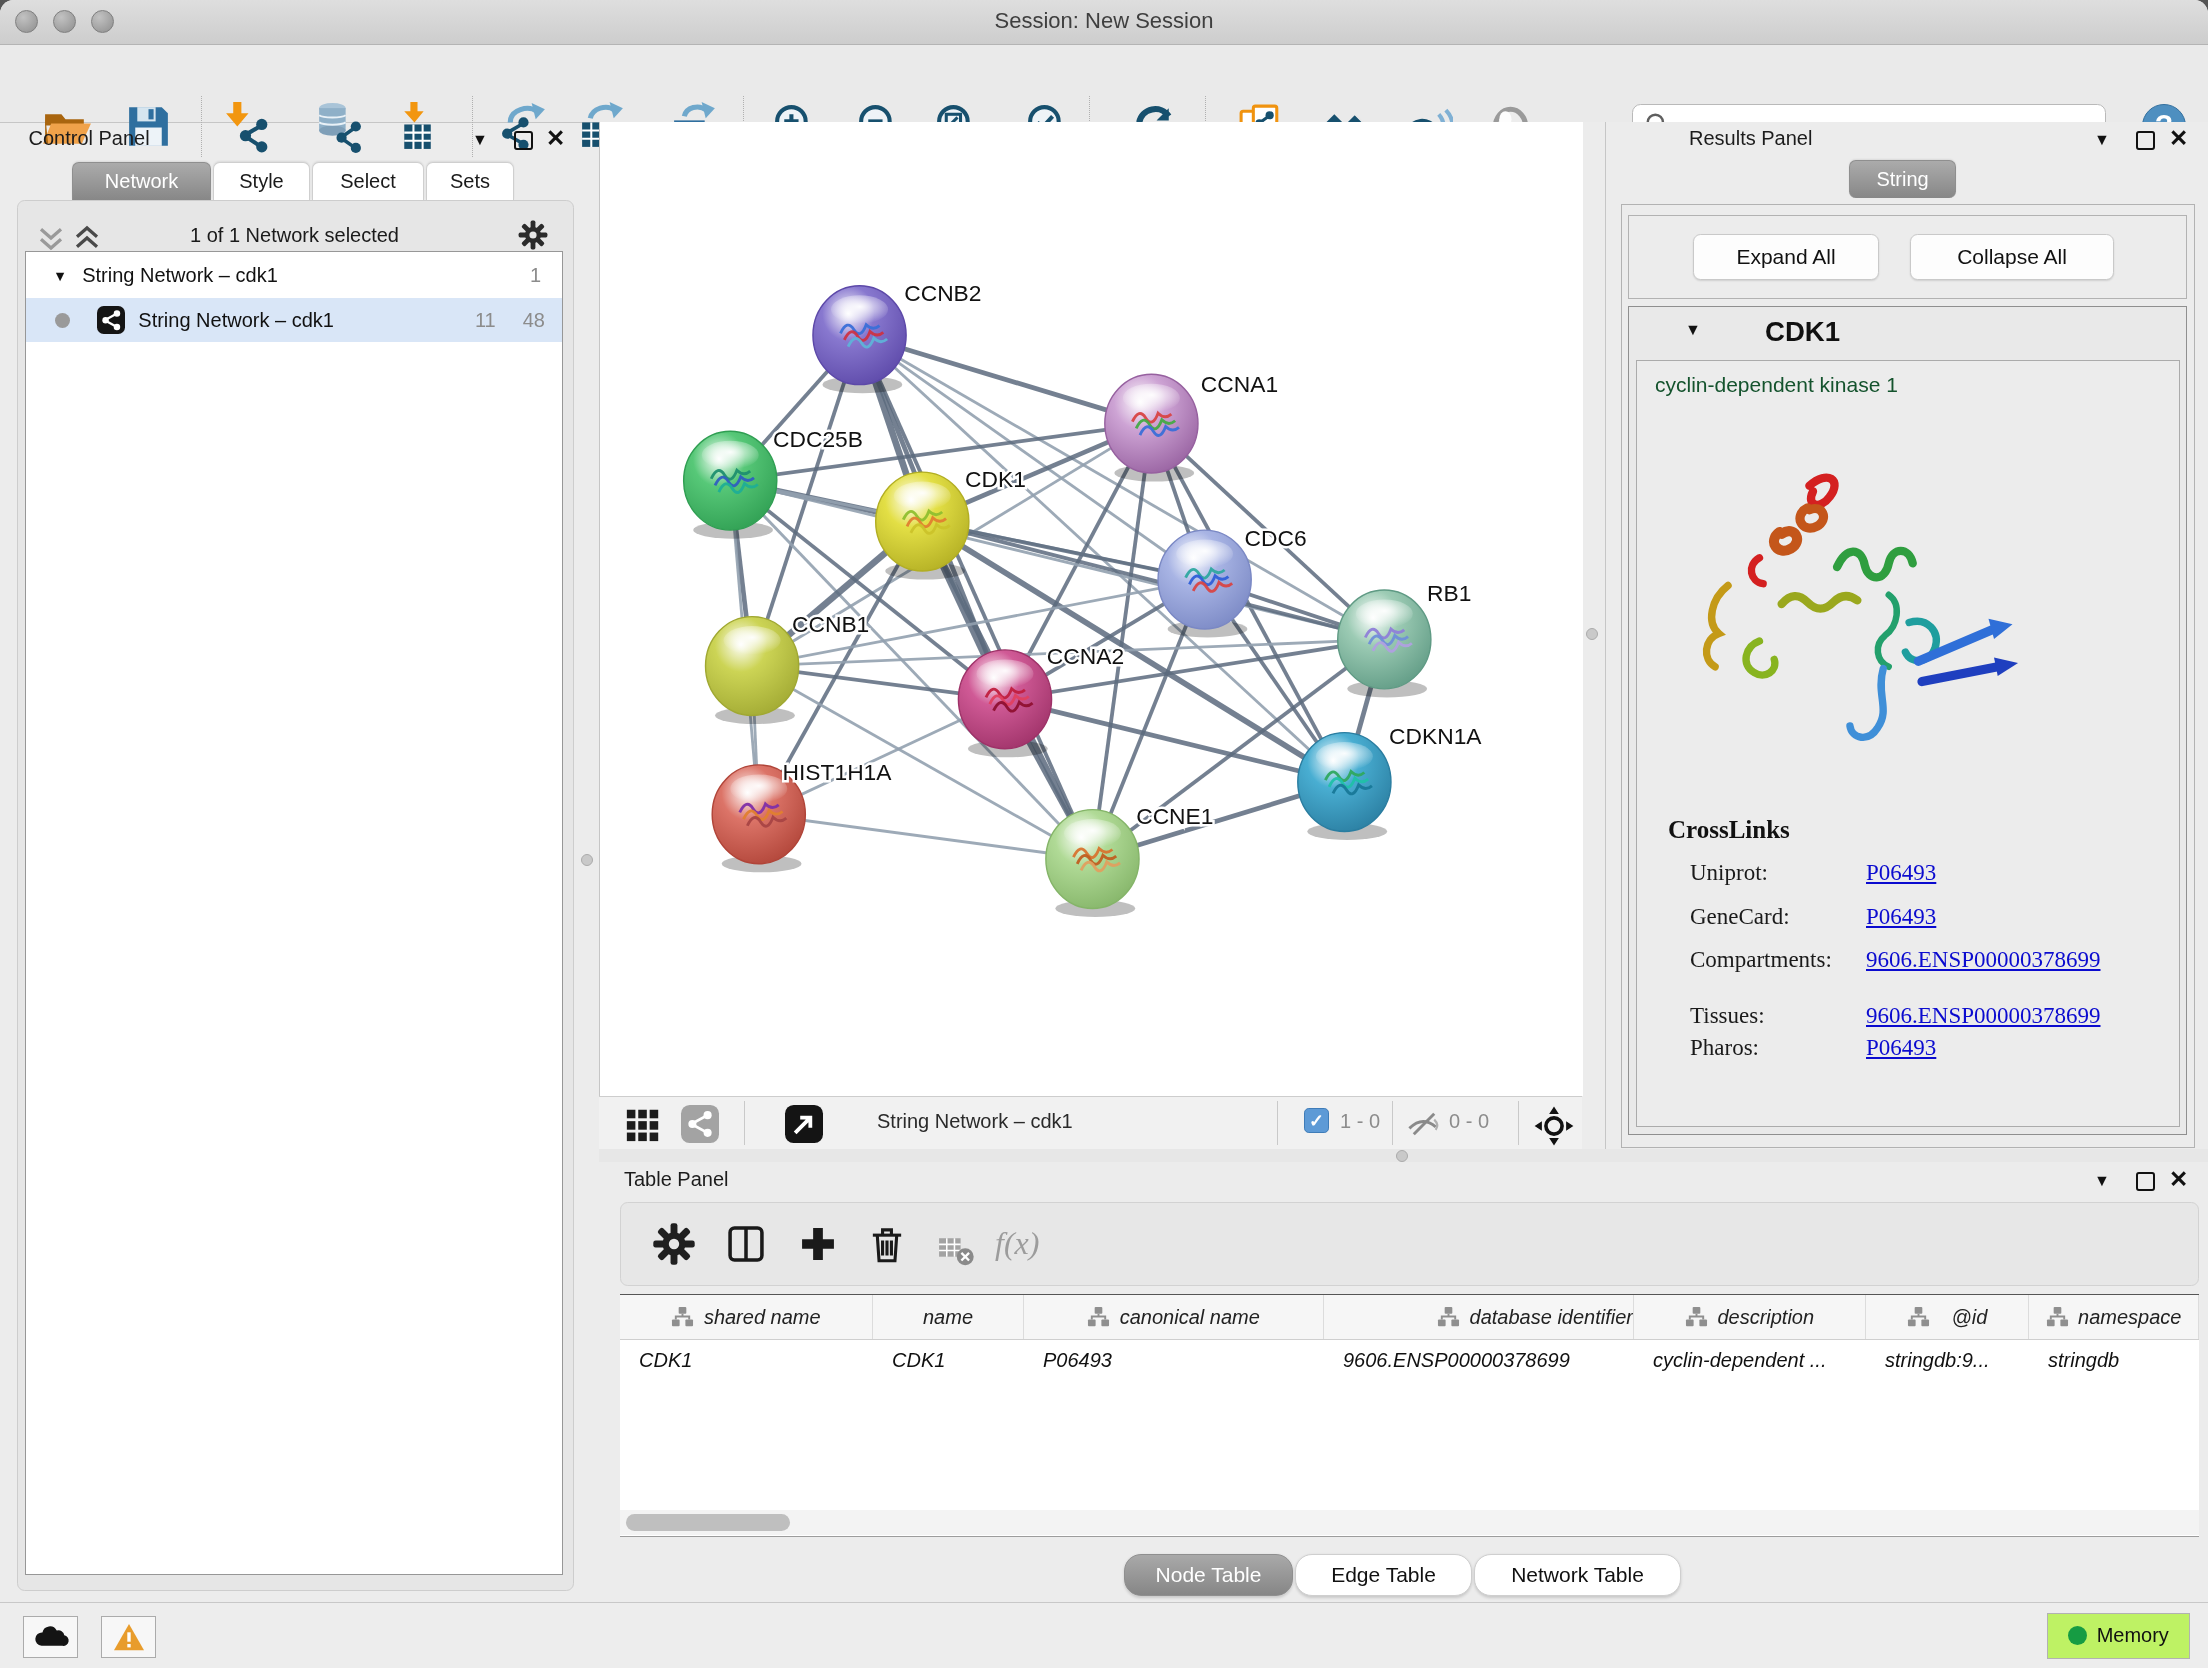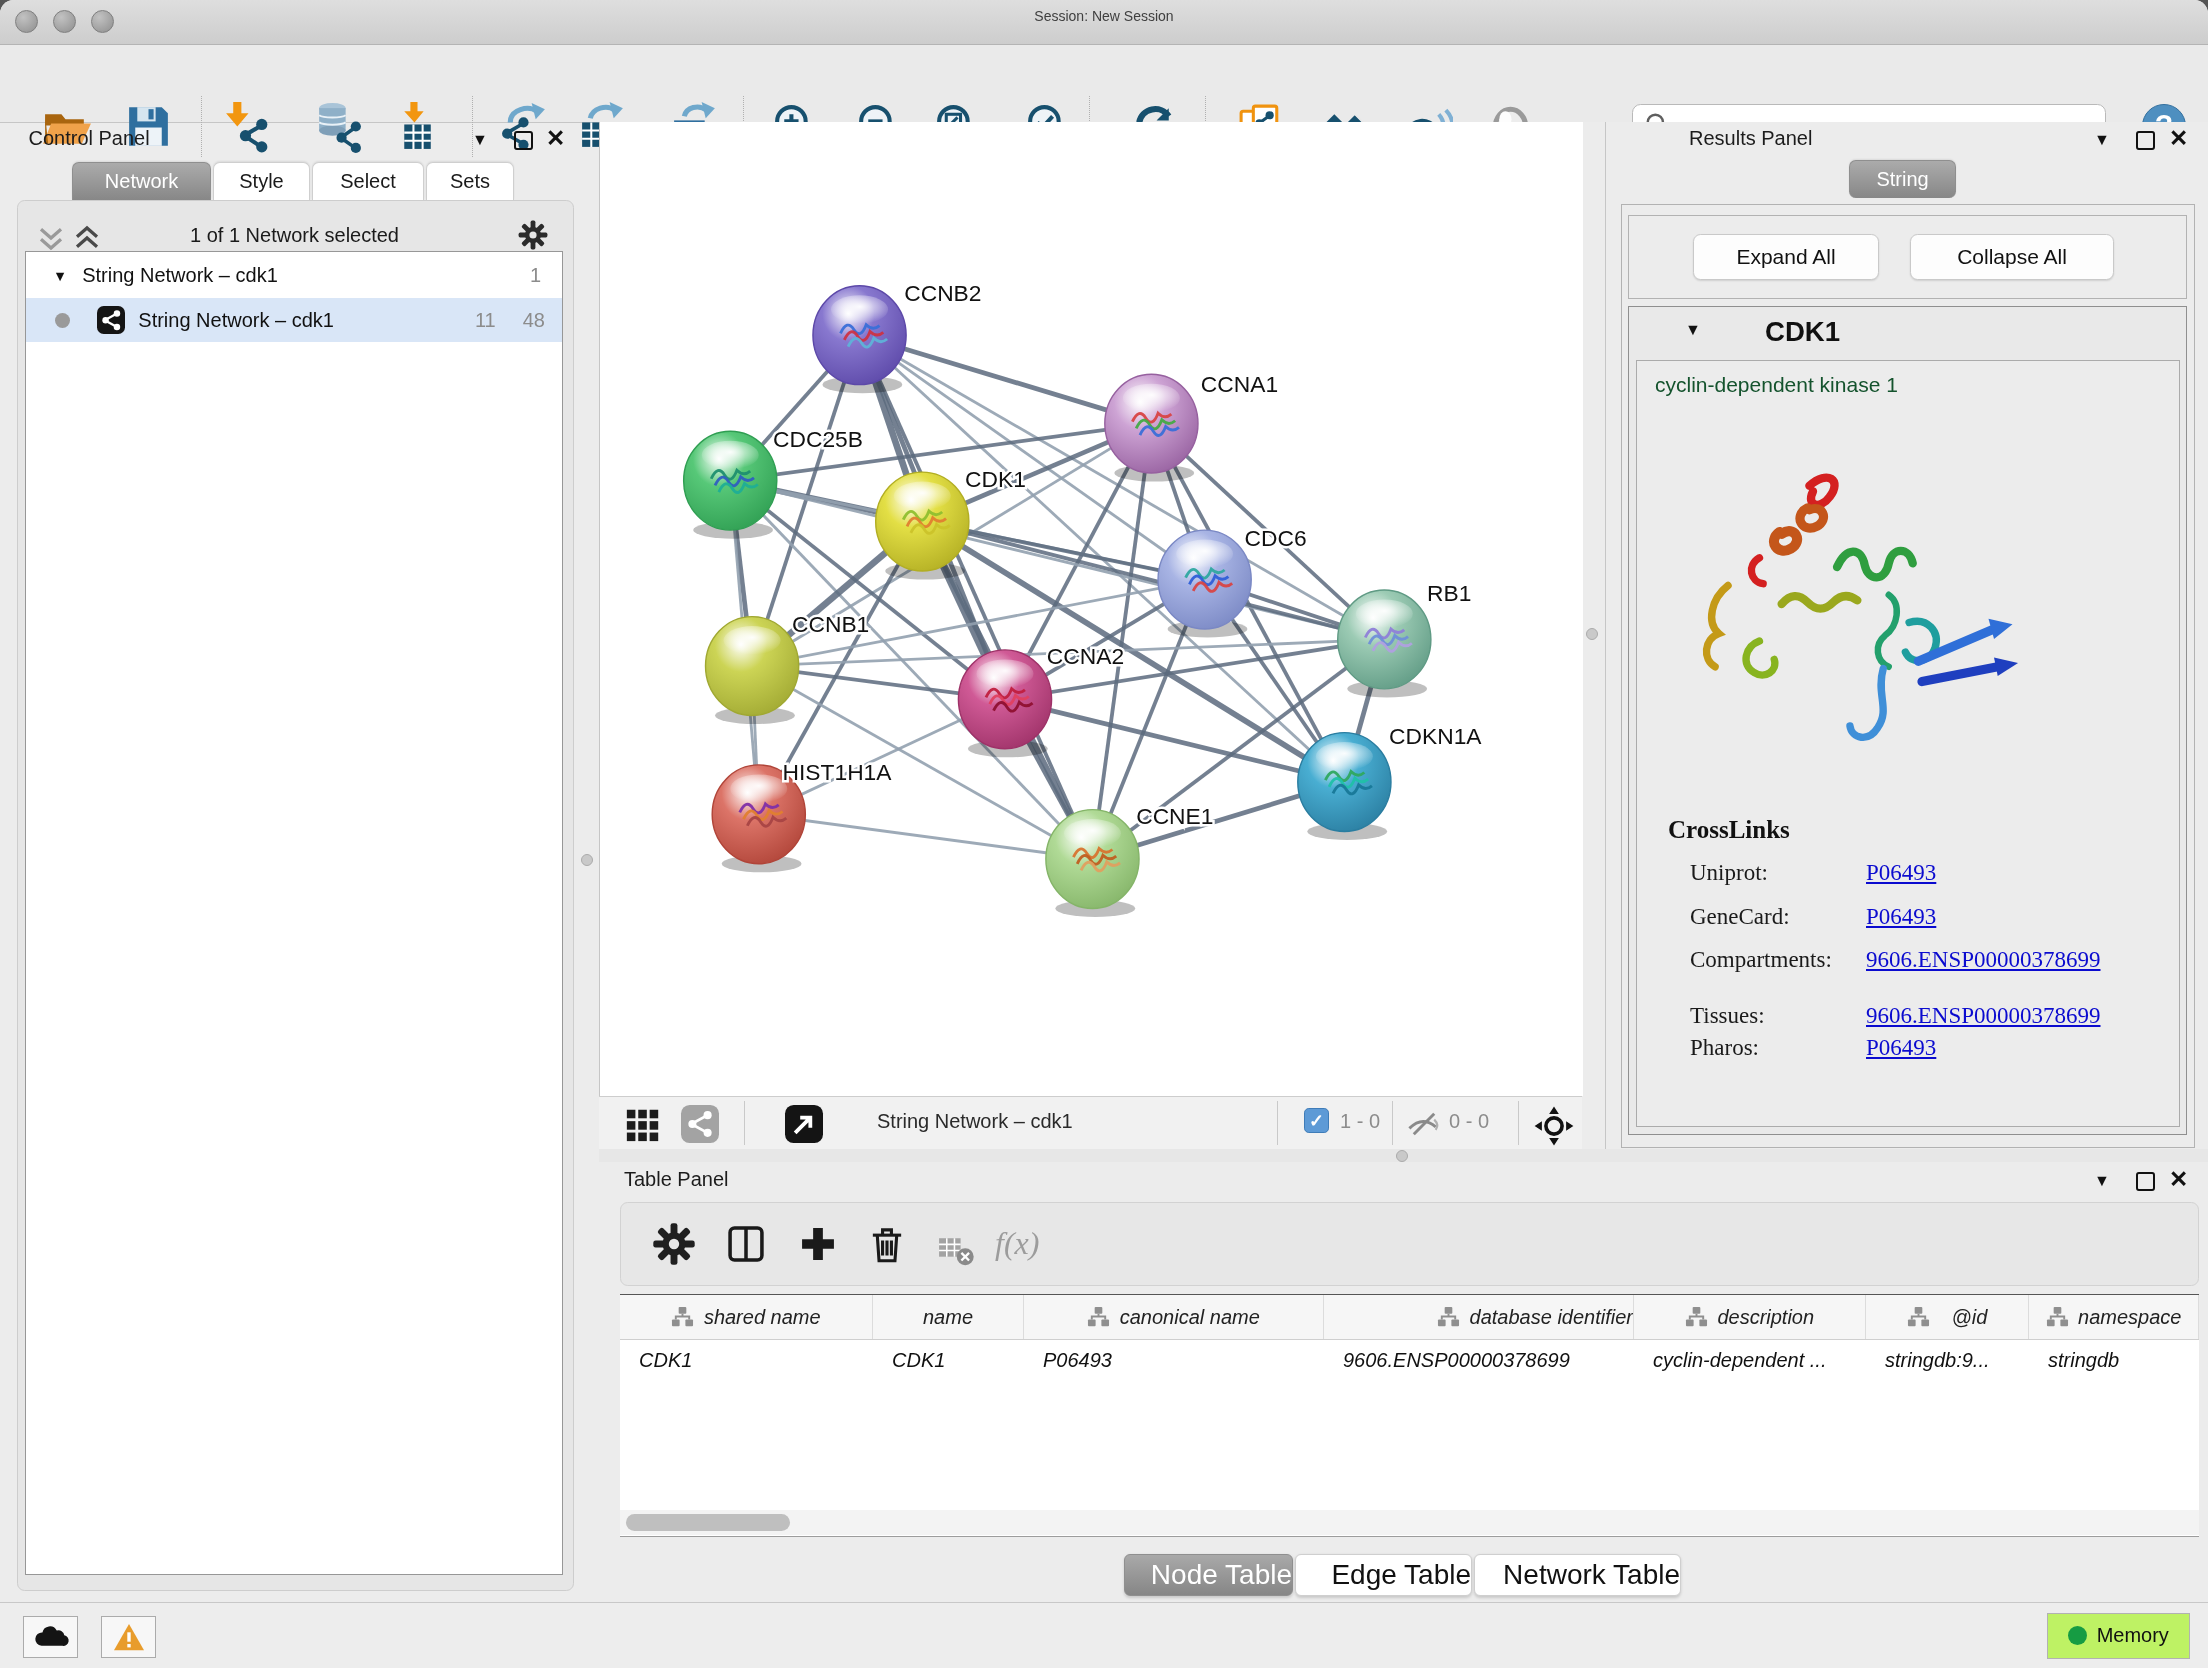--- a/index.html
+++ b/index.html
@@ -4,21 +4,21 @@
 <style>
   html,body{margin:0;padding:0;background:#555;}
   body{width:2208px;height:1668px;position:relative;font-family:"Liberation Sans",sans-serif;
        -webkit-font-smoothing:antialiased;}
   .window{position:absolute;inset:0;background:#ececec;border-radius:13.3px 13.3px 0 0;overflow:hidden;}
   
   .titlebar{position:absolute;left:0;top:0;width:2208px;height:44px;
     background:linear-gradient(#dedede,#cdcdcd);border-bottom:1px solid #b4b4b4;border-radius:13.3px 13.3px 0 0;}
   .tl-dot{position:absolute;top:9.5px;width:23px;height:23px;border-radius:50%;
     background:radial-gradient(circle at 35% 30%,#c2c2c2,#8e8e8e);border:1px solid #7f7f7f;box-sizing:border-box;}
-  .win-title{position:absolute;top:7.6px;left:0;width:100%;text-align:center;font-size:14px;color:#3f3f3f;}
+  .win-title{position:absolute;top:7.6px;left:0;width:100%;text-align:center;font-size:22px;color:#3f3f3f;}
   
   .toolbar{position:absolute;left:0;top:45px;width:2208px;height:77px;background:#eaeaea;border-bottom:1px solid #c6c6c6;}
   .tbi{position:absolute;top:55px;width:53px;height:53px;}
   .tbi svg{width:100%;height:100%;}
   .tb-sep{position:absolute;top:51px;height:61px;width:0;border-left:1.9px dotted #b0b0b0;}
   .searchbox{position:absolute;left:1632px;top:59px;width:474px;height:40px;background:#fff;
     border:1.9px solid #b9b9b9;border-radius:8.6px;box-sizing:border-box;display:flex;align-items:center;padding-left:9.5px;}
   .helpbtn{position:absolute;left:2142px;top:59px;width:44px;height:44px;border-radius:50%;
     background:#4e8fc0;border:1.9px solid #33709e;box-sizing:border-box;color:#fff;font-size:30px;font-weight:bold;
     text-align:center;line-height:40px;}
@@ -77,22 +77,22 @@
   .table{position:absolute;left:620px;top:1294px;width:1579px;height:243px;background:#fff;
     border-top:1.9px solid #555;border-bottom:1.9px solid #9c9c9c;box-sizing:border-box;font-style:italic;}
   .thead{position:absolute;left:0;top:0;height:44px;width:100%;background:#f6f6f6;border-bottom:1px solid #cfcfcf;display:flex;}
   .th{height:44px;box-sizing:border-box;border-right:1px solid #dcdcdc;display:flex;align-items:center;justify-content:center;
       gap:9.5px;font-size:20px;color:#222;overflow:hidden;white-space:nowrap;}
   .trow{position:absolute;left:0;top:44px;height:42px;width:100%;display:flex;}
   .td{height:42px;box-sizing:border-box;padding-left:19px;display:flex;align-items:center;font-size:20px;color:#111;
       overflow:hidden;white-space:nowrap;}
   .hscroll{position:absolute;left:620px;top:1510px;width:1579px;height:25px;background:#f3f3f3;}
   .hthumb{position:absolute;left:5.7px;top:3.8px;width:164px;height:17px;border-radius:8.6px;background:#bfbfbf;}
-  .bottom-tab{position:absolute;top:1554px;height:42px;background:#fff;border:1px solid #cfcfcf;border-radius:6px;
-    box-sizing:border-box;font-size:28px;color:#111;text-align:right;line-height:40px;box-shadow:0 1.9px 2.9px rgba(0,0,0,.15);}
+  .bottom-tab{position:absolute;top:1554px;height:42px;background:#fff;border:1px solid #cfcfcf;border-radius:17px;
+    box-sizing:border-box;font-size:21px;color:#111;text-align:center;line-height:40px;box-shadow:0 1.9px 2.9px rgba(0,0,0,.15);}
   .bottom-tab.sel{background:linear-gradient(#a9a9a9,#868686);color:#fff;border-color:#8f8f8f;}
   
   .statusbar{position:absolute;left:0;top:1602px;width:2208px;height:67px;background:#ededed;border-top:1.9px solid #c8c8c8;}
   .sb-btn{position:absolute;top:13.3px;width:55px;height:42px;background:#f7f7f7;border:1.9px solid #ababab;
     box-sizing:border-box;display:flex;align-items:center;justify-content:center;}
   .memory-btn{position:absolute;left:2047px;top:9.5px;width:143px;height:46px;background:#bef264;border:1.9px solid #b2b2b2;
     box-sizing:border-box;display:flex;align-items:center;justify-content:center;gap:9.5px;font-size:20px;color:#111;}
   .memdot{width:19px;height:19px;border-radius:50%;background:#169c43;}
   #net-svg{position:absolute;left:0;top:0;}
 </style>

